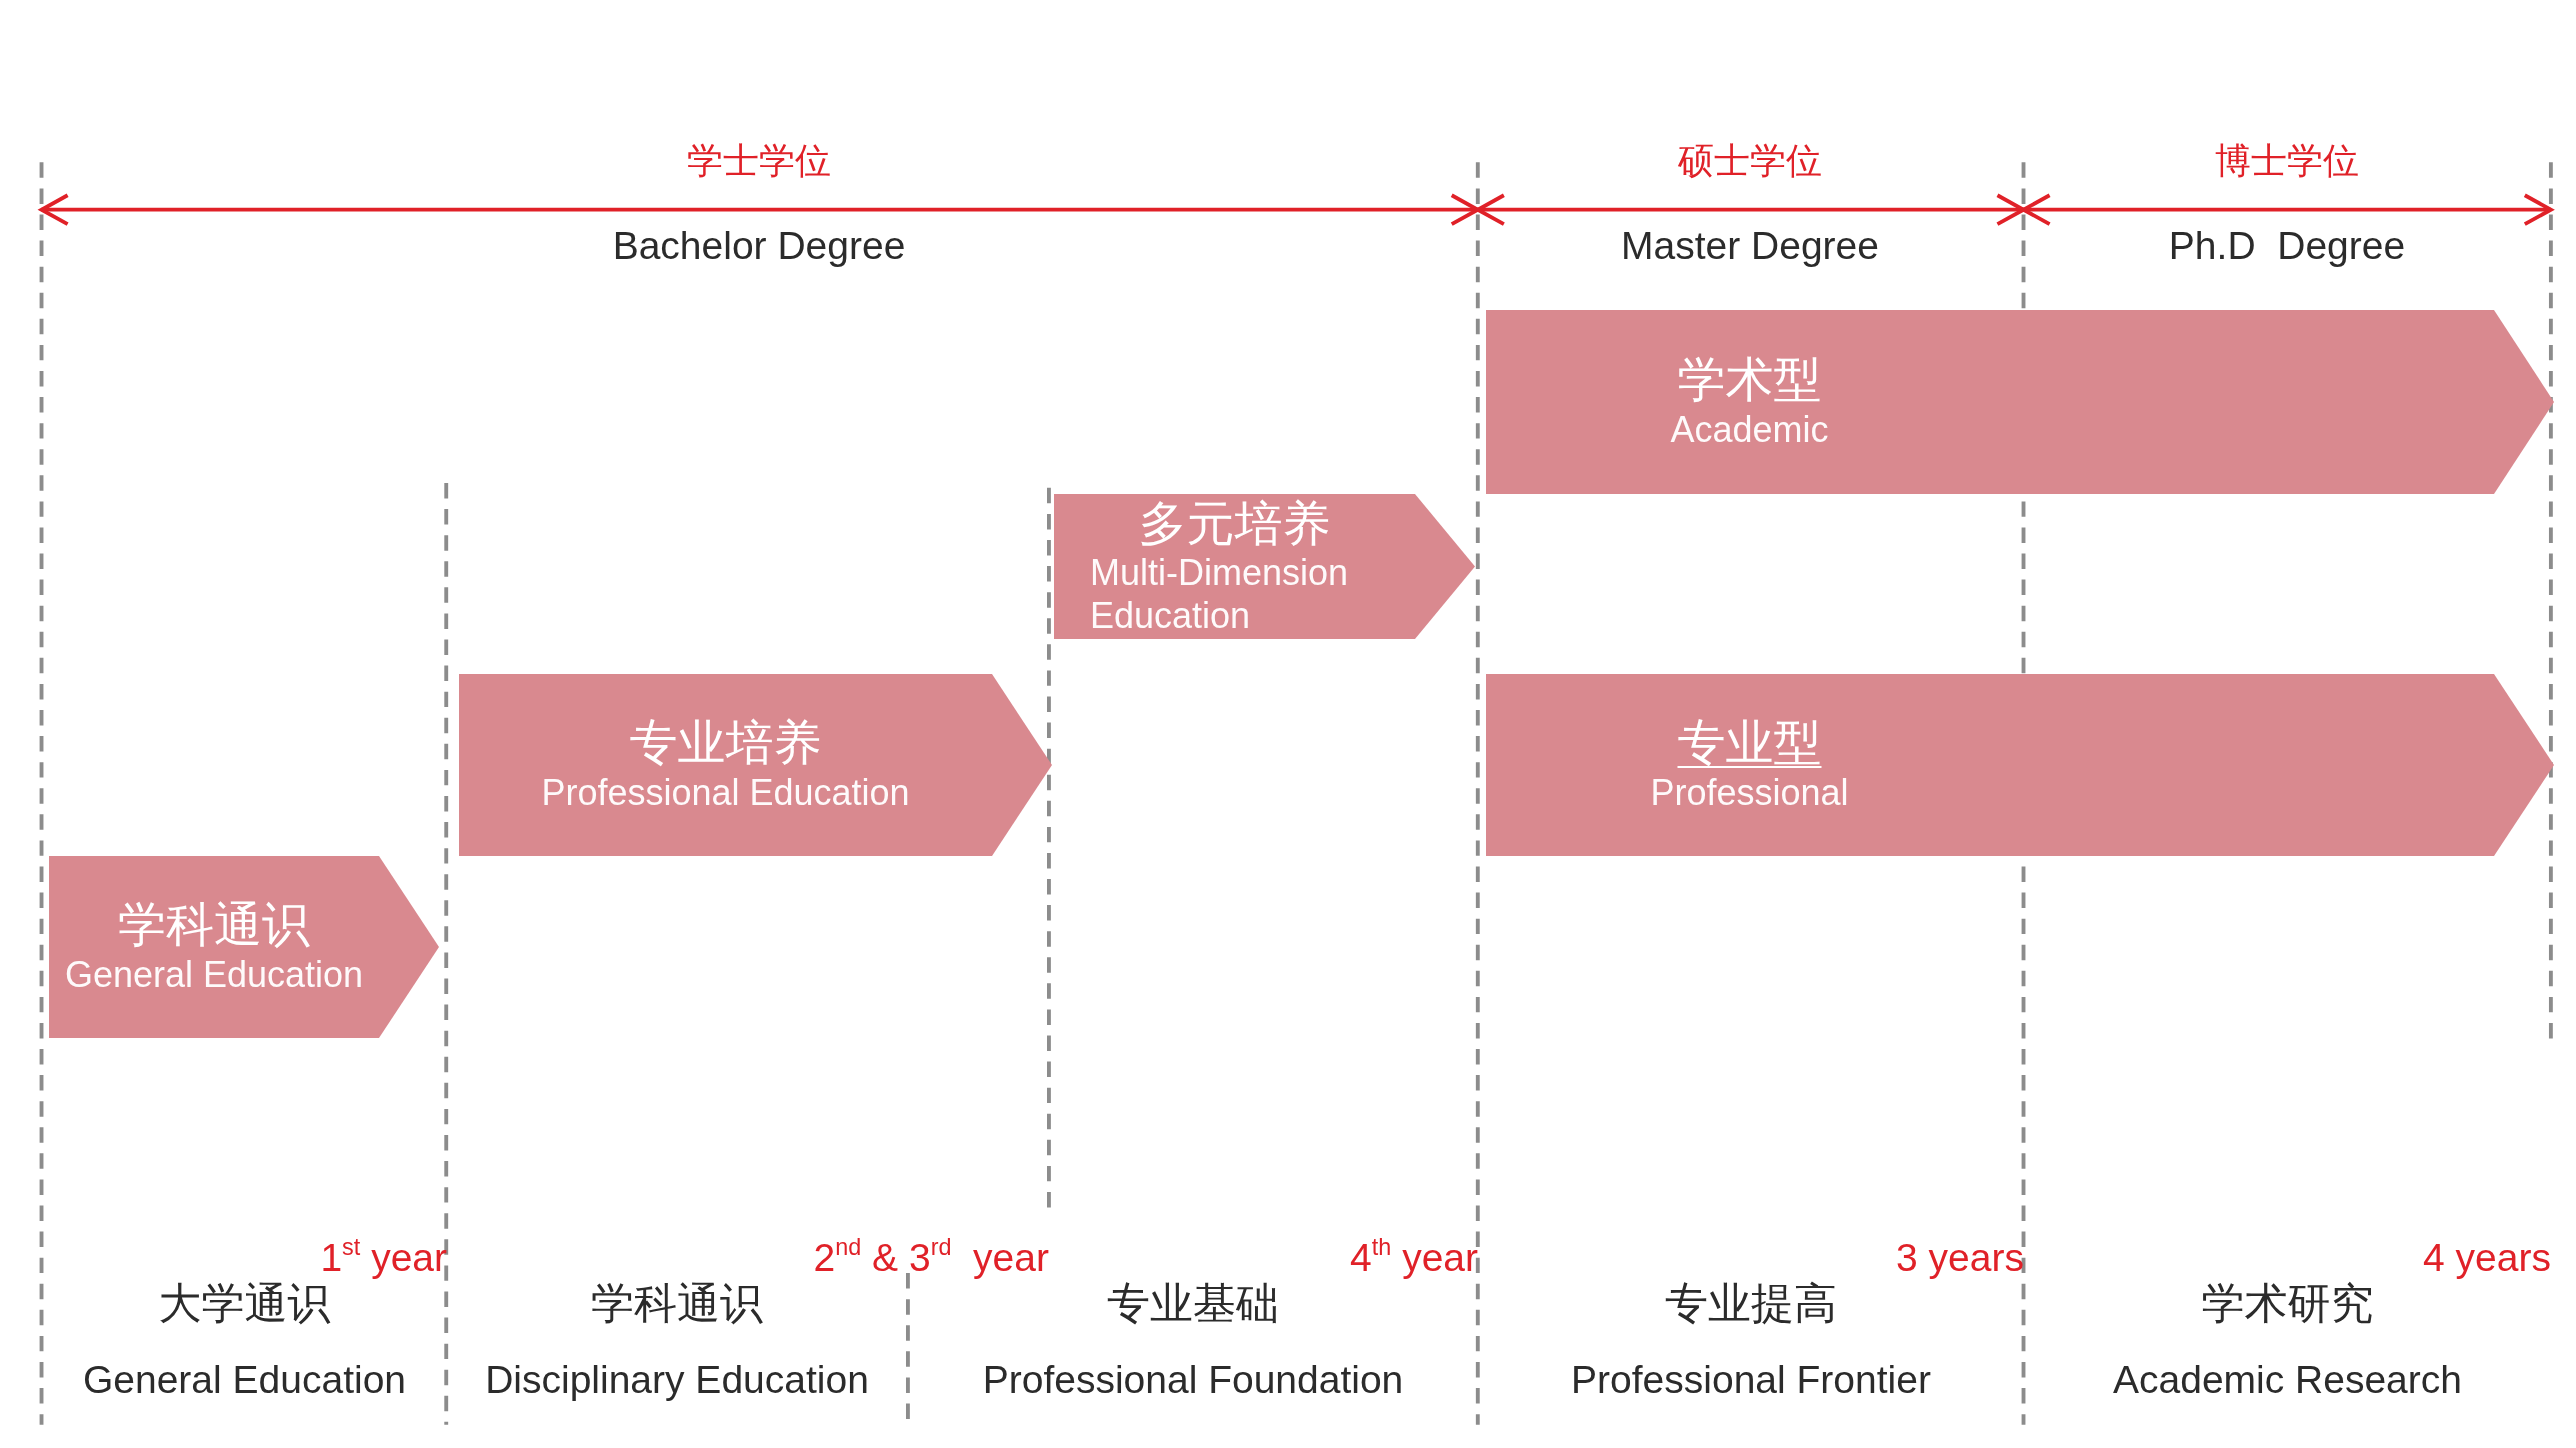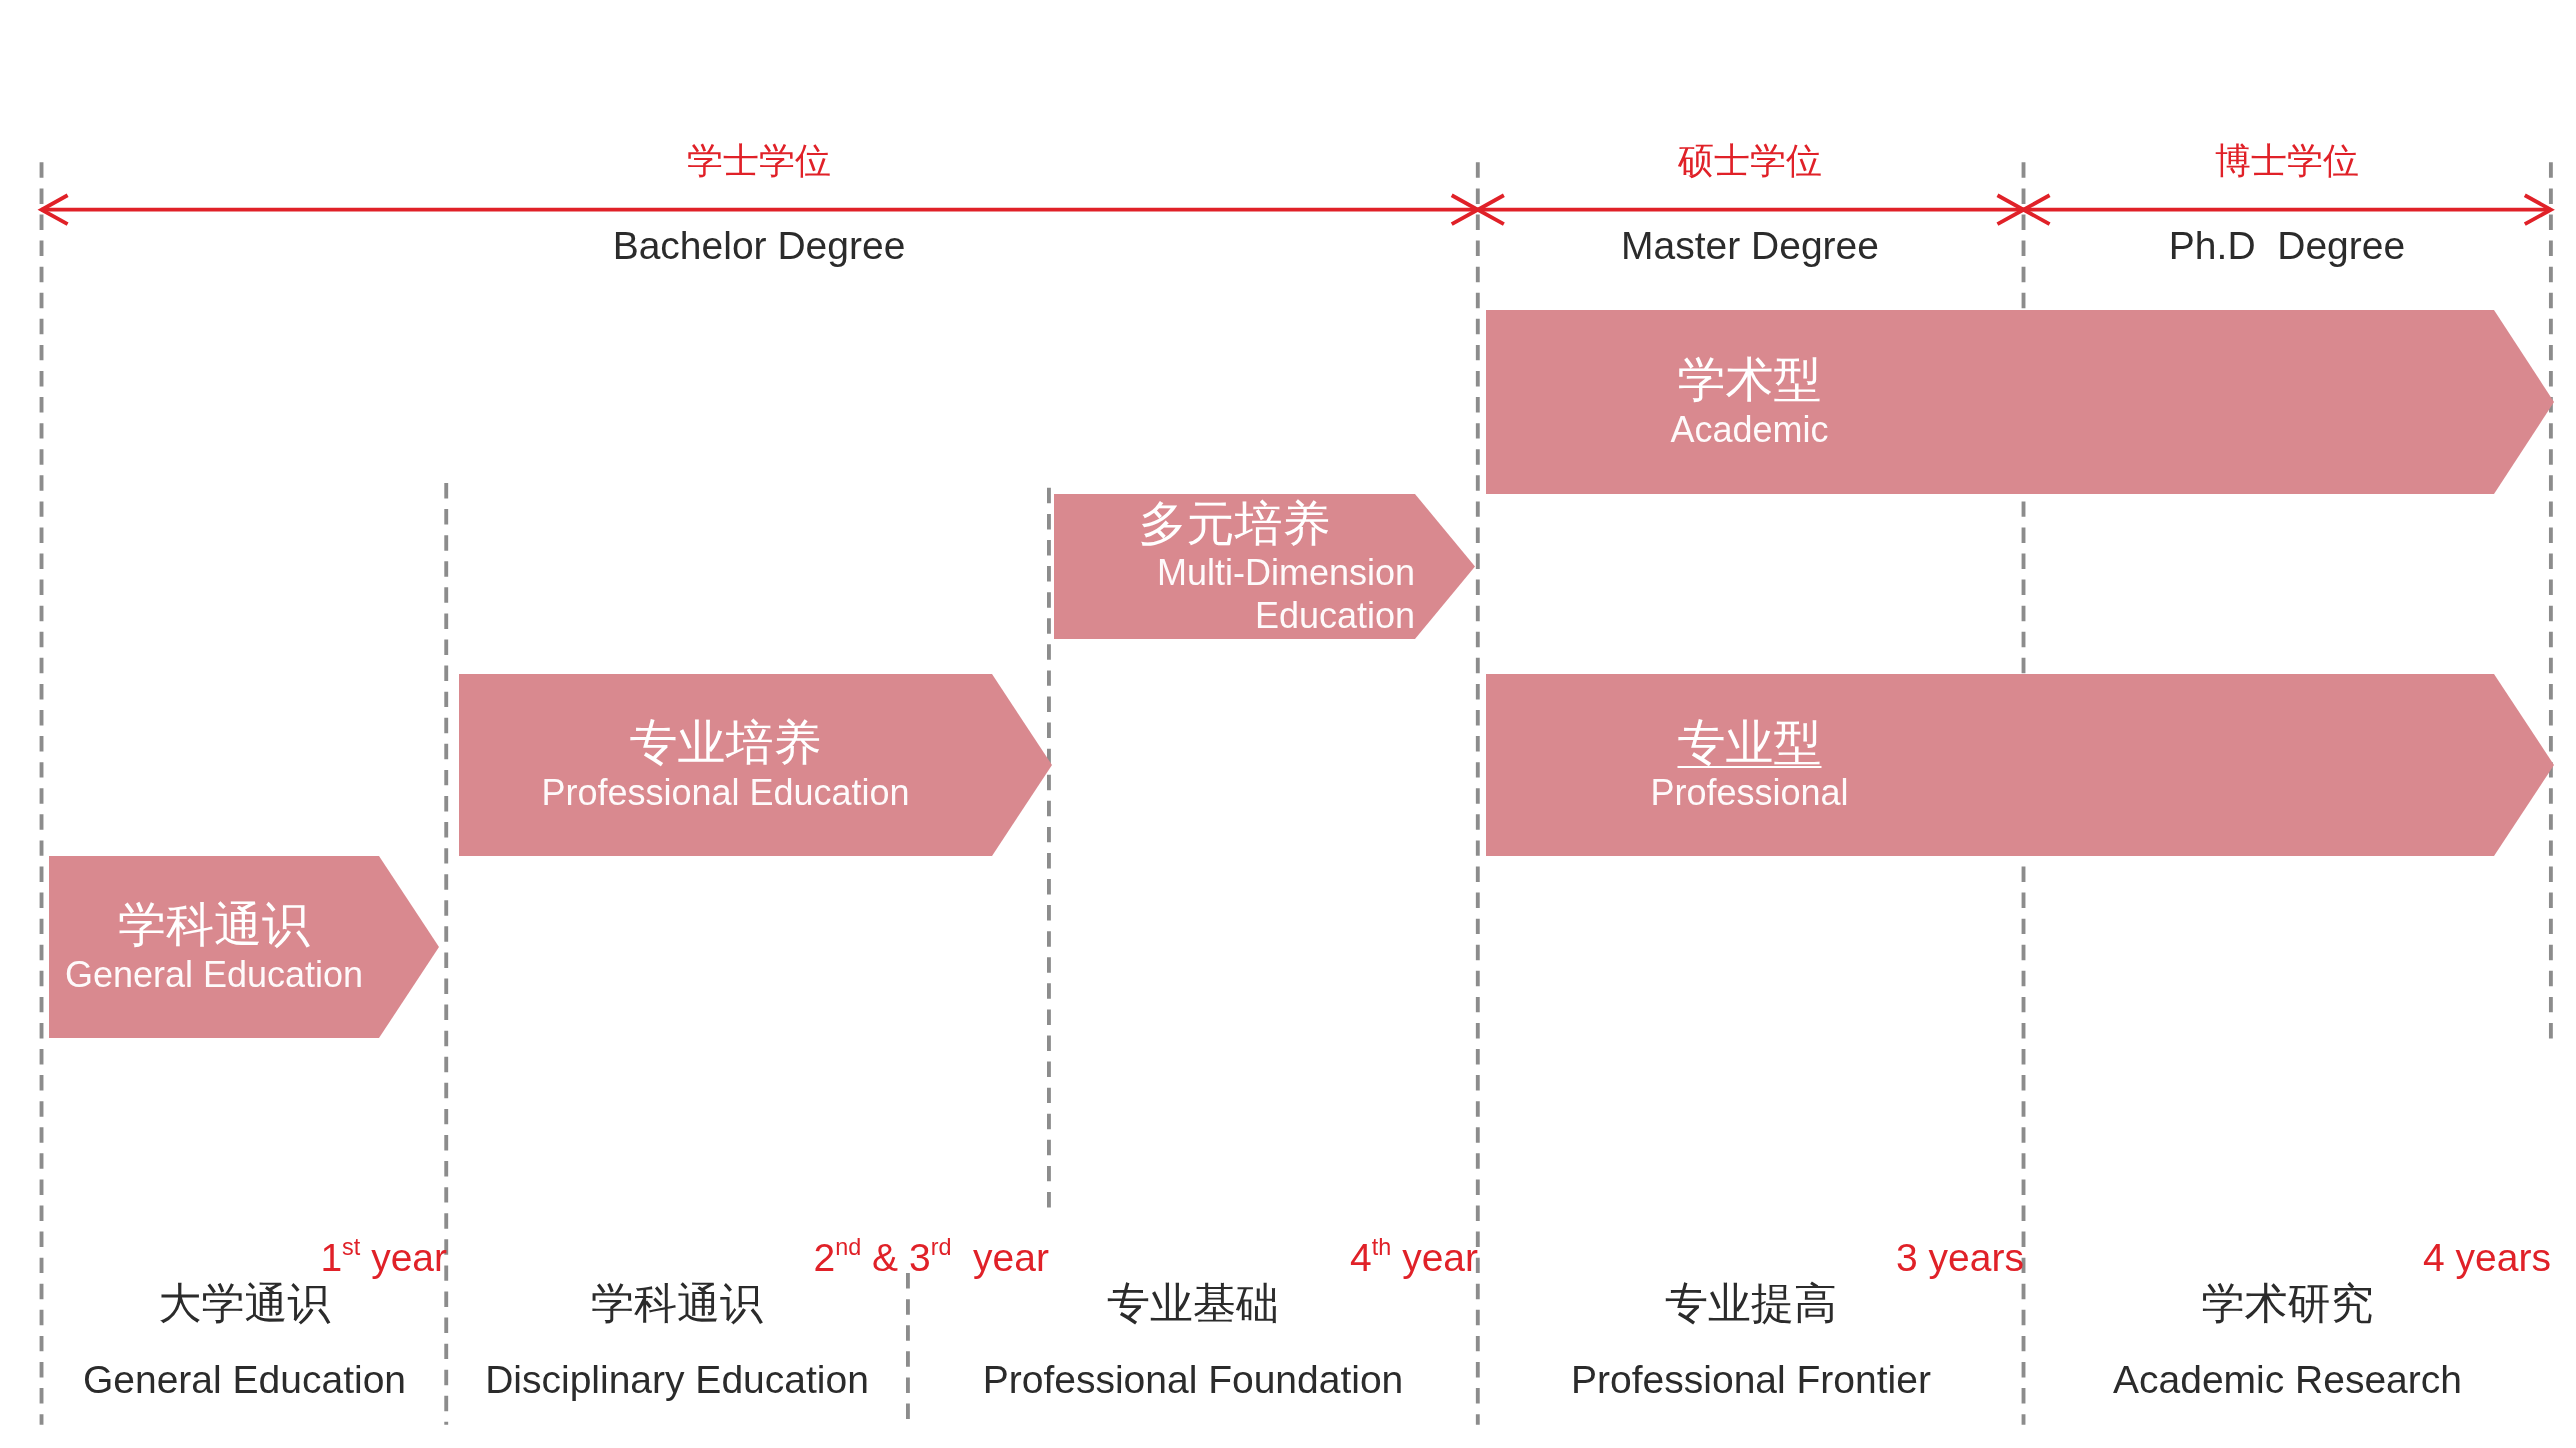--- a/index.html
+++ b/index.html
@@ -24,26 +24,26 @@
   }
 
   .banner{
     position:absolute;
     background:var(--pink,#d9898f);
     clip-path:polygon(0 0, calc(100% - 60px) 0, 100% 50%, calc(100% - 60px) 100%, 0 100%);
   }
   .banner-text{
     position:absolute;top:0;bottom:0;
     display:flex;flex-direction:column;align-items:center;justify-content:center;
-    text-align:right;color:#ffffff;
+    text-align:left;color:#ffffff;
   }
   .bzh{font-size:48px;line-height:1.18;color:#ffffff;}
   .bzh.u{text-decoration:underline;text-decoration-thickness:1.9px;text-underline-offset:6.8px;}
   .ben{font-size:36px;line-height:1.18;color:rgba(255,255,255,0.96);white-space:nowrap;}
-  .ben.wrap{white-space:normal;max-width:367px;}
+  .ben.wrap{white-space:normal;max-width:367px;padding-left:36px;}
 
   .year{
     position:absolute;top:1192px;
     text-align:right;font-size:39px;color:var(--red,#e02128);white-space:pre;
   }
   .year sup{font-size:60%;position:relative;top:-0.1em;}
 
   .stage-zh{
     position:absolute;top:1275px;
     text-align:center;font-size:43px;color:var(--dark,#2b2b2b);

